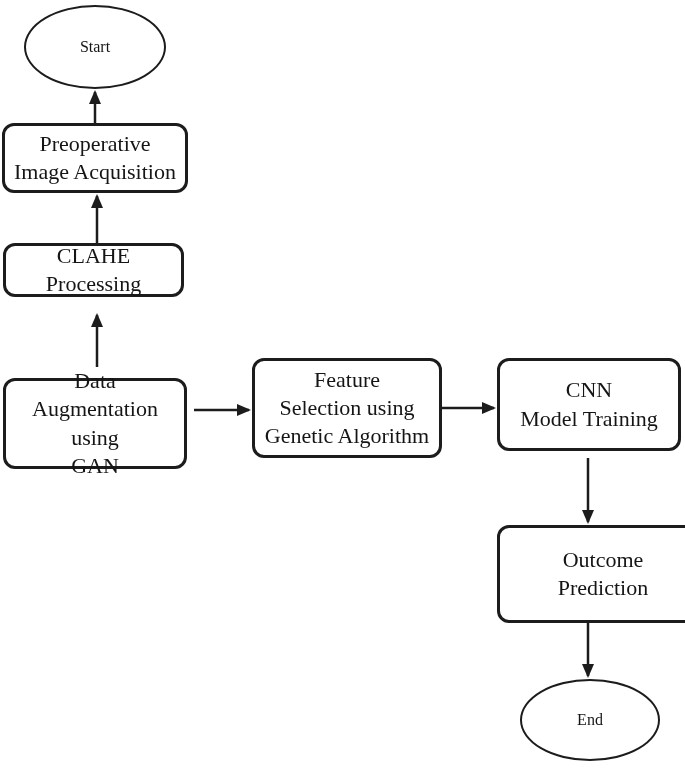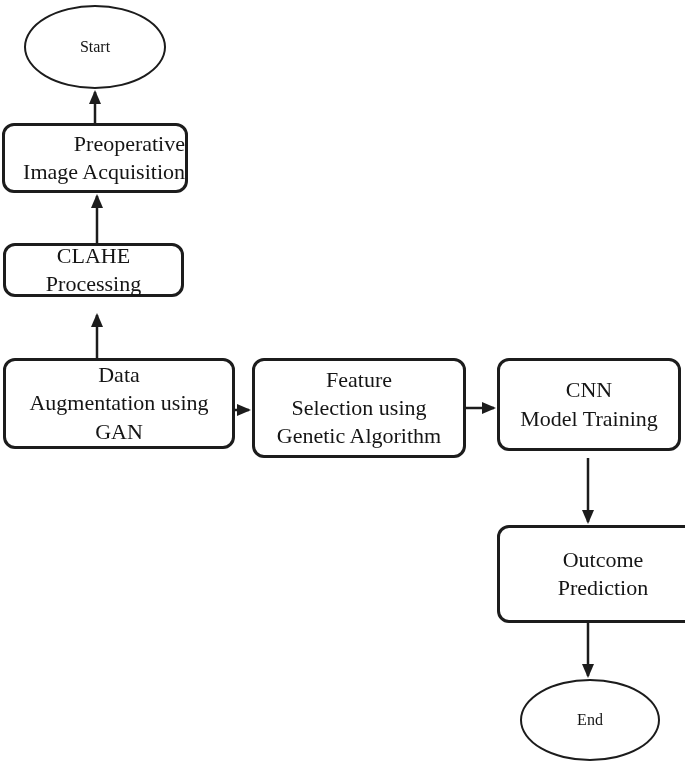--- a/index.html
+++ b/index.html
@@ -39,24 +39,24 @@
     border-radius: 12px;
     font-size: 22px;
   }
   .ellipse {
     border: 2.5px solid #1c1c1c;
     border-radius: 50%;
     font-size: 16px;
   }
   
   #node-start   { left: 24px;  top: 5px;   width: 142px; height: 84px; }
-  #node-preop   { left: 2px;   top: 123px; width: 186px; height: 70px; align-items: flex-end; }
+  #node-preop   { left: 2px;   top: 123px; width: 186px; height: 70px; }
   #node-clahe   { left: 3px;   top: 243px; width: 181px; height: 54px; }
-  #node-gan     { left: 3px;   top: 358px; width: 232px; height: 91px; text-align: center; }
-  #node-feature { left: 252px; top: 358px; width: 214px; height: 100px; }
+  #node-gan     { left: 3px;   top: 378px; width: 184px; height: 91px; text-align: center; }
+  #node-feature { left: 252px; top: 358px; width: 190px; height: 100px; }
   #node-cnn     { left: 497px; top: 358px; width: 184px; height: 93px; }
   #node-outcome { left: 497px; top: 525px; width: 212px; height: 98px; }
   #node-end     { left: 520px; top: 679px; width: 140px; height: 82px; }
   .edge-line {
     stroke: #1c1c1c;
     stroke-width: 2.5;
     fill: none;
   }
 </style>
 </head>

